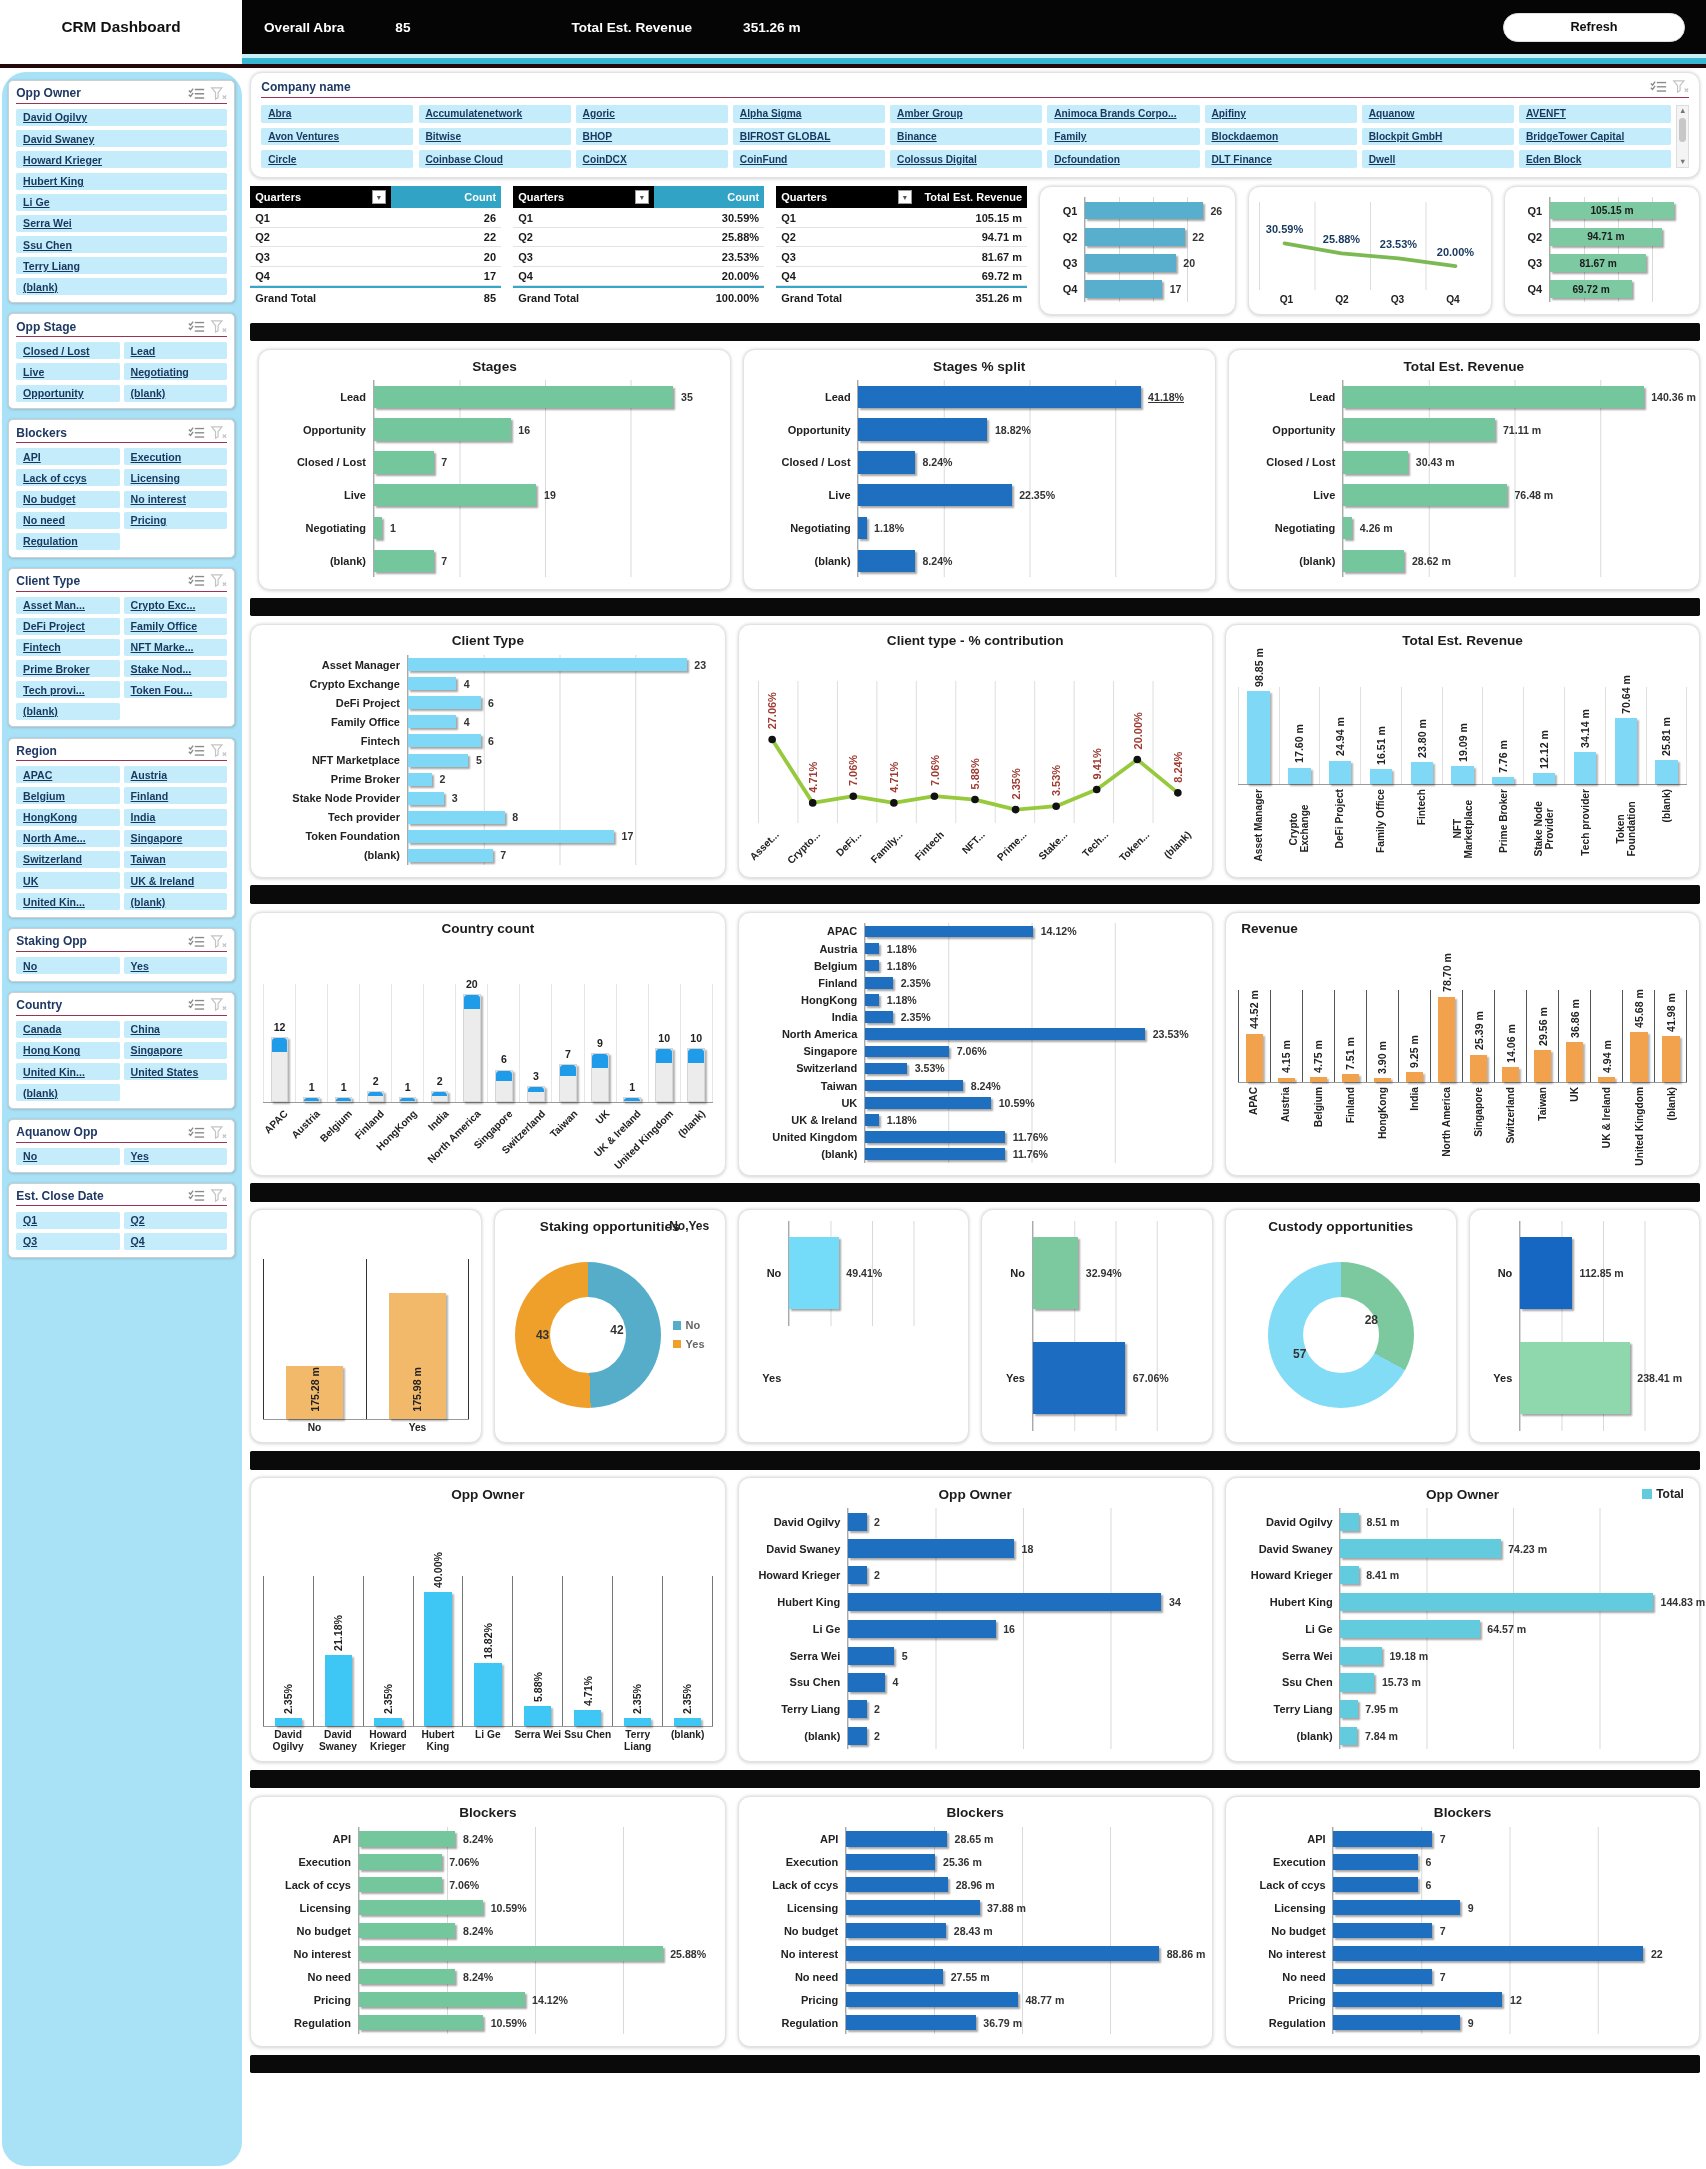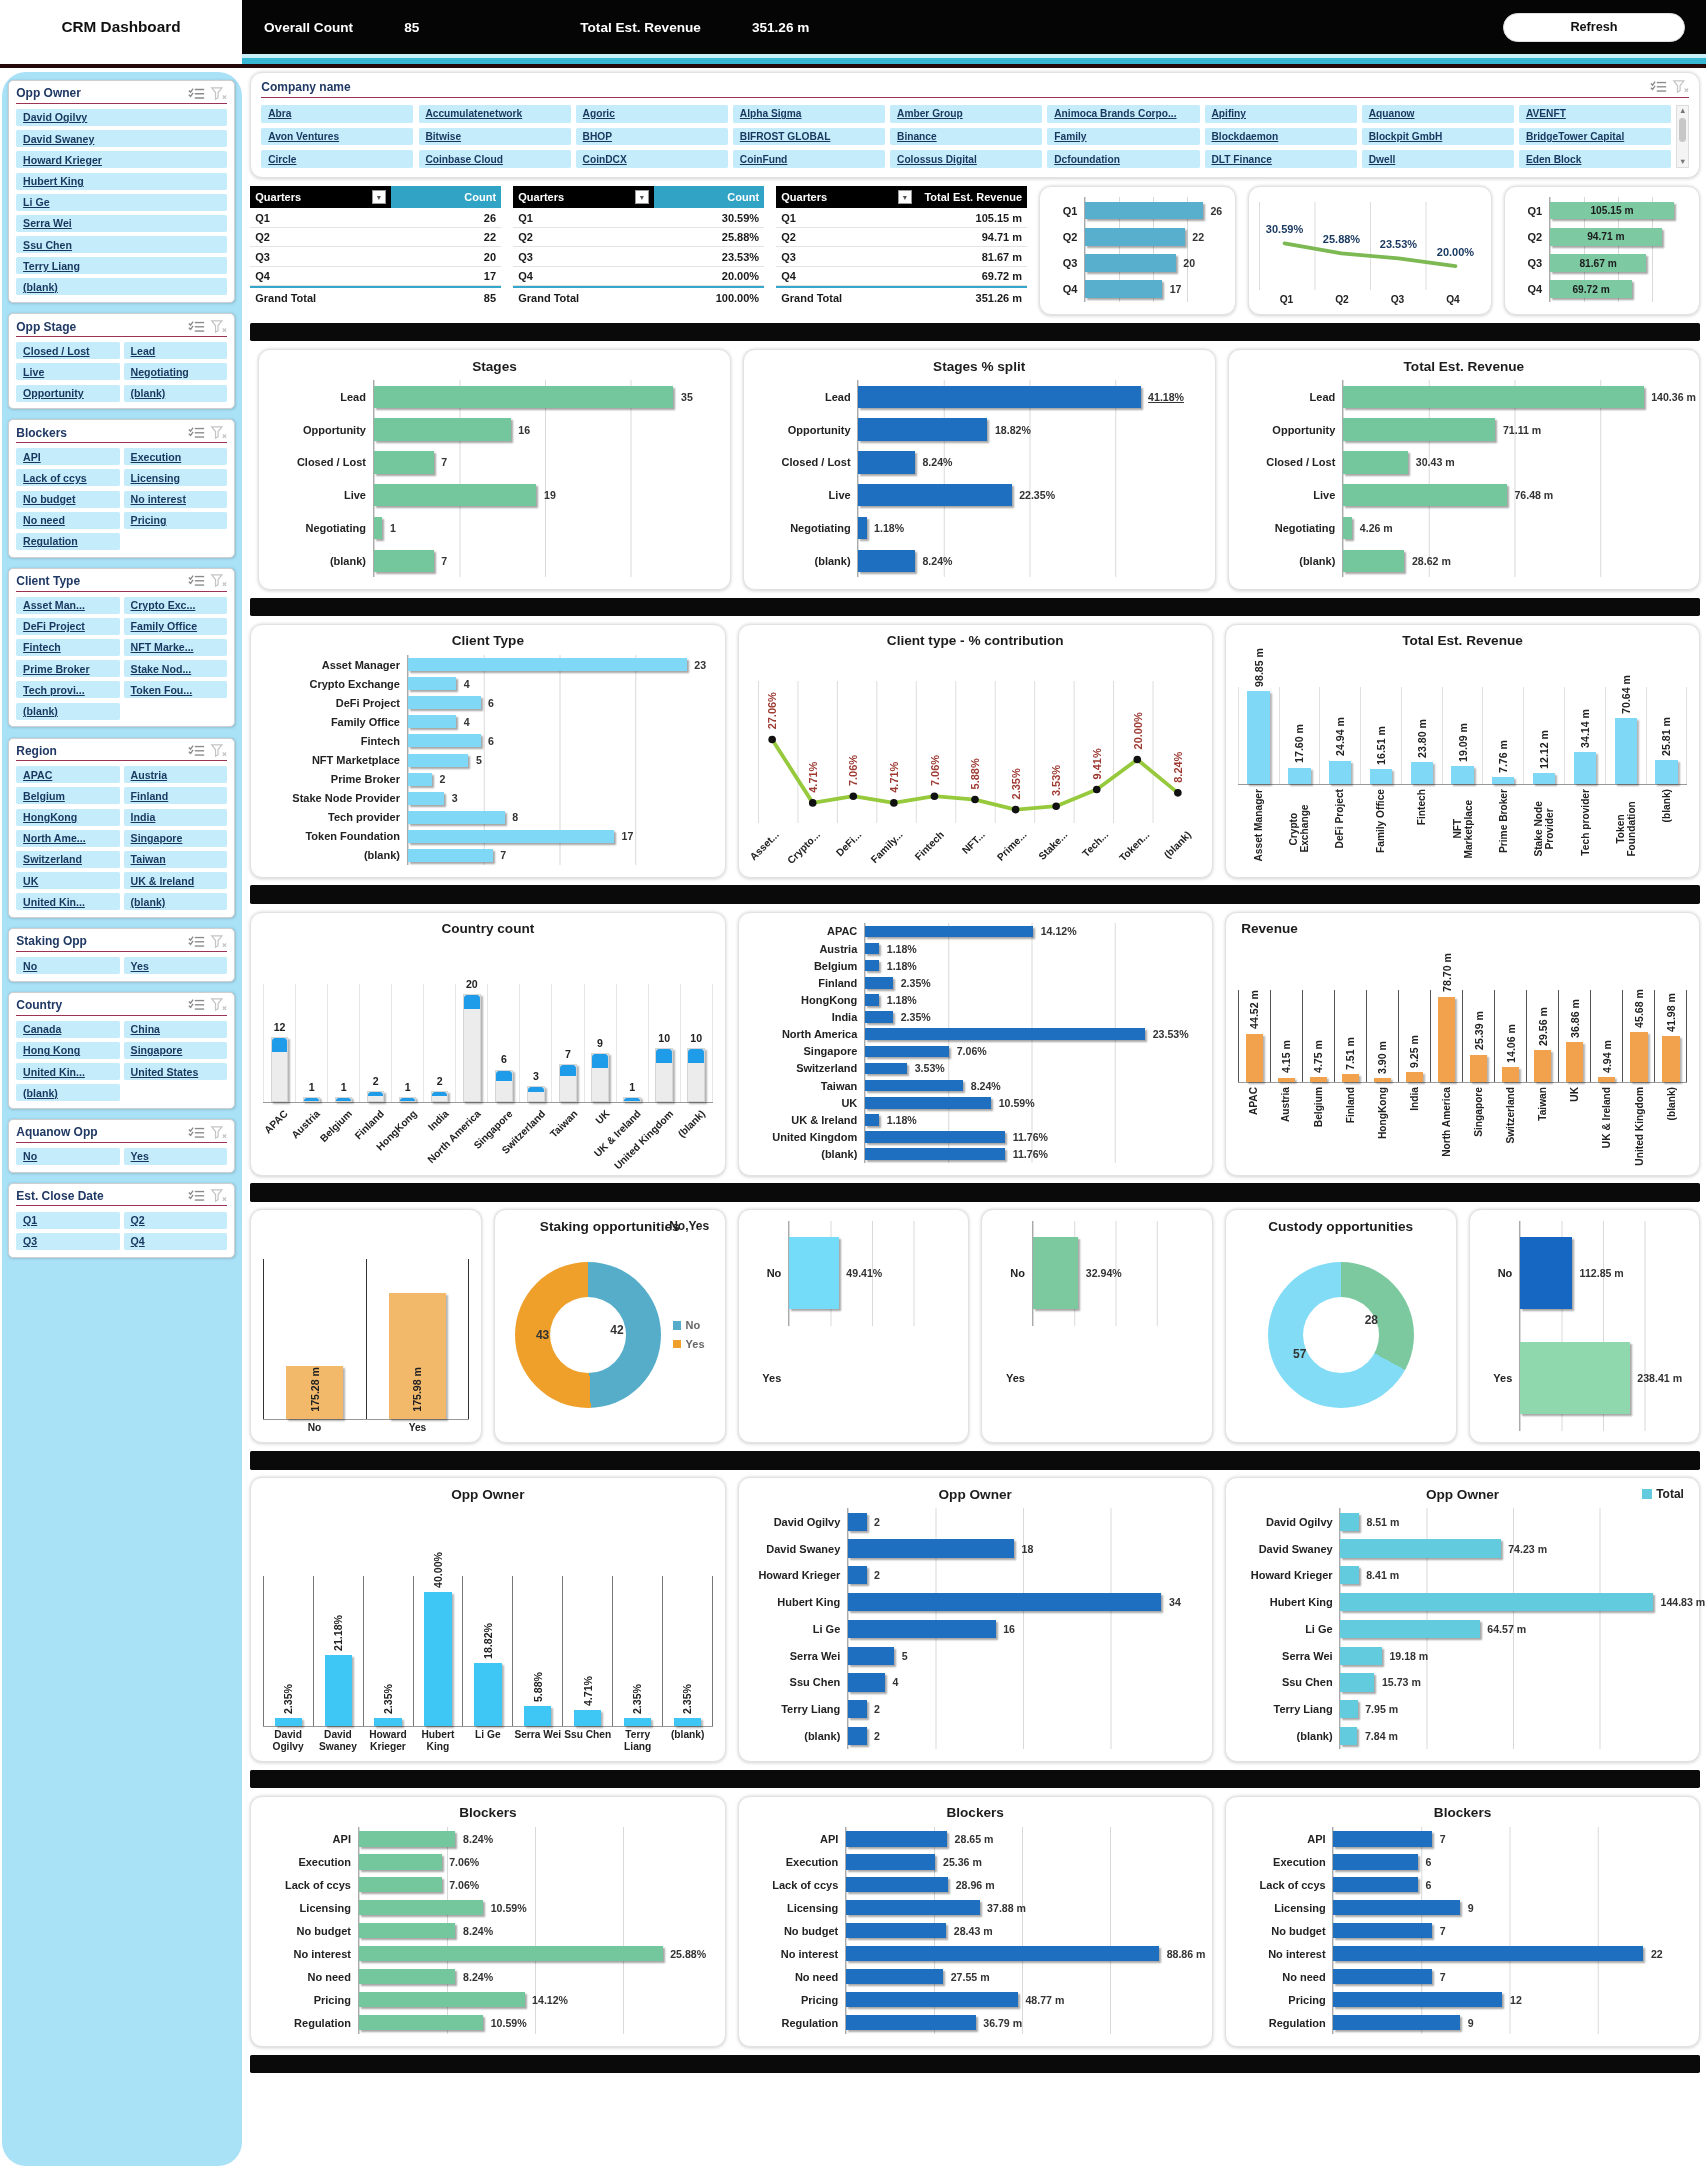--- a/index.html
+++ b/index.html
@@ -89,21 +89,21 @@
   .dlegend { display:flex; flex-direction:column; gap:6.8px; font-weight:bold; font-size:11px; color:#666; }
   .dlegend .le { display:flex; align-items:center; gap:4.2px; }
   .dlegend .sw { width:8.5px; height:8.5px; }
 </style>
 </head>
 <body>
 
 <header class="topbar">
   <div class="brand">CRM Dashboard</div>
   <div class="blackbar">
-    <span class="kpi-label">Overall Count</span>
+    <span class="kpi-label">Overall Abra</span>
     <span class="kpi-value">85</span>
     <span class="kpi-label">Total Est. Revenue</span>
     <span class="kpi-value">351.26 m</span>
     <button class="refresh-btn">Refresh</button>
   </div>
 </header>
 <div class="cyan-strip"></div>
 <div class="red-line"></div>
 
 <div class="content">
@@ -1449,20 +1449,24 @@
           <div class="hplot">
             <div class="hrow">
               <div class="hlab" style="width: 36px;">No</div>
               <div class="htrack">
                 <div class="hbarfill" style="width: 27.45%; background: rgb(124, 201, 160);"></div>
                 <span class="hval" style="left: calc(27.45% + 7.6px);">32.94%</span>
               </div>
             </div>
             <div class="hrow">
               <div class="hlab" style="width: 36px;">Yes</div>
+              <div class="htrack">
+                <div class="hbarfill" style="width: 55.8833%; background: rgb(28, 109, 193);"></div>
+                <span class="hval" style="left: calc(55.8833% + 7.6px);">67.06%</span>
+              </div>
             </div>
           </div>
         </div>
       <div class="card chart">
           <div class="chart-title">Custody opportunities</div>
           <div class="donut-wrap">
             <div class="donut" style="width: 146px; height: 146px; background: conic-gradient(rgb(124, 201, 160) 0deg, rgb(124, 201, 160) 118.588deg, rgb(130, 220, 246) 118.588deg, rgb(130, 220, 246) 360deg);">
               <div class="hole"></div>
               <span class="dval" style="left: 71%; top: 40%;">28</span>
               <span class="dval" style="left: 22%; top: 63%;">57</span>

